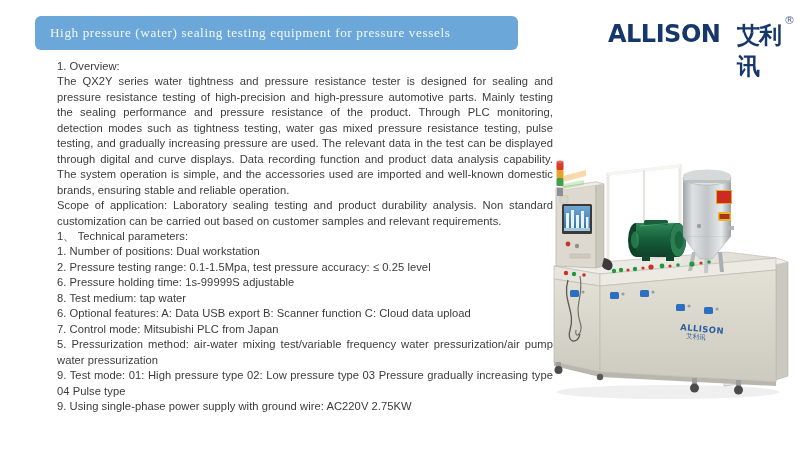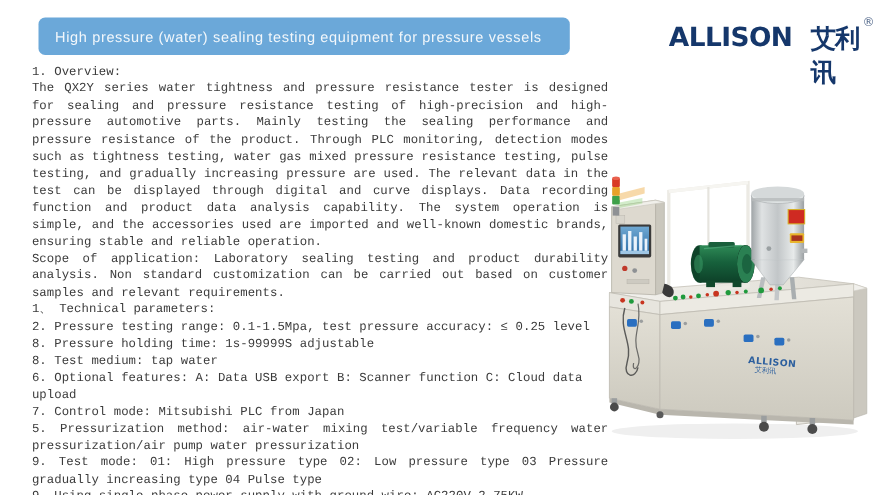--- a/index.html
+++ b/index.html
@@ -23,21 +23,21 @@
     background: #6ba8d9;
     border-radius: 6px;
     display: flex; align-items: center;
   }
   #title-banner .ttext {
     color: #f2f7fb;
     font-size: 13.2px;
     letter-spacing: 0.6px;
     padding-left: 15px;
     white-space: nowrap;
-    font-family: Liberation Sans, sans-serif;
+    font-family: Liberation Serif, serif;
   }
 
   #logo {
     position: absolute;
     left: 606px; top: 14px;
     width: 190px; height: 36px;
   }
   #logo .lat {
     position: absolute; left: 2px; top: 6px;
     font-family: "DejaVu Sans", "Liberation Sans", sans-serif;
@@ -61,28 +61,29 @@
     color: #5a6f90;
   }
 
   
   #body-copy {
     position: absolute;
     left: 29px; top: 59px;
     width: 524px;
   }
   #body-copy p {
-    font-family: Liberation Mono, monospace;
+    font-family: Liberation Sans, sans-serif;
     font-size: 11.2px;
     line-height: 15.45px;
     color: #3b3b3b;
     text-align: justify;
     text-justify: inter-word;
     white-space: pre-wrap;
     letter-spacing: 0.05px;
+    margin-left: 28px;
   }
   #body-copy p.nojust { text-align: left; }
 
   
   #photo {
     position: absolute;
     left: 540px; top: 140px;
     width: 260px; height: 270px;
   }
   #photo svg { display: block; }
@@ -100,22 +101,23 @@
     <span class="lat">ALLISON</span>
     <span class="cjk">艾利讯</span>
     <span class="reg">®</span>
   </div>
 
   <div id="body-copy">
     <p class="nojust">1. Overview:</p>
     <p>The QX2Y series water tightness and pressure resistance tester is designed for sealing and pressure resistance testing of high-precision and high-pressure automotive parts. Mainly testing the sealing performance and pressure resistance of the product. Through PLC monitoring, detection modes such as tightness testing, water gas mixed pressure resistance testing, pulse testing, and gradually increasing pressure are used. The relevant data in the test can be displayed through digital and curve displays. Data recording function and product data analysis capability. The system operation is simple, and the accessories used are imported and well-known domestic brands, ensuring stable and reliable operation.</p>
     <p>Scope of application: Laboratory sealing testing and product durability analysis. Non standard customization can be carried out based on customer samples and relevant requirements.</p>
     <p class="nojust">1、 Technical parameters:</p>
+    <p class="nojust">1. Number of positions: Dual workstation</p>
     <p class="nojust">2. Pressure testing range: 0.1-1.5Mpa, test pressure accuracy: ≤ 0.25 level</p>
-    <p class="nojust">8. Pressure holding time: 1s-99999S adjustable</p>
+    <p class="nojust">6. Pressure holding time: 1s-99999S adjustable</p>
     <p class="nojust">8. Test medium: tap water</p>
     <p class="nojust">6. Optional features: A: Data USB export B: Scanner function C: Cloud data upload</p>
     <p class="nojust">7. Control mode: Mitsubishi PLC from Japan</p>
     <p>5. Pressurization method: air-water mixing test/variable frequency water pressurization/air pump water pressurization</p>
     <p>9. Test mode: 01: High pressure type 02: Low pressure type 03 Pressure gradually increasing type 04 Pulse type</p>
     <p class="nojust">9. Using single-phase power supply with ground wire: AC220V 2.75KW</p>
 
   </div>
 
   <div id="photo">

